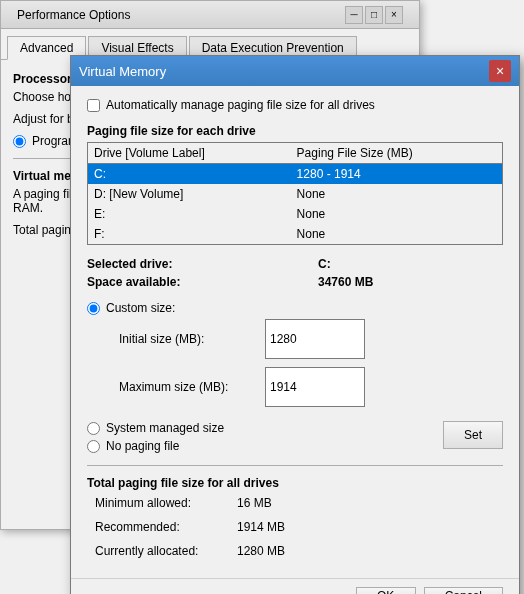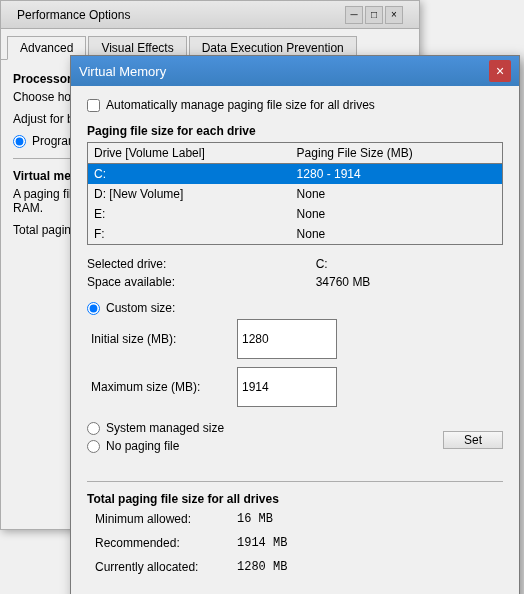--- a/index.html
+++ b/index.html
@@ -202,20 +202,21 @@
     .vm-drive-table tr.selected td {
       background: #0078d7;
       color: #fff;
     }
 
     .vm-info-grid {
       display: grid;
       grid-template-columns: auto auto;
       gap: 4px 8px;
       margin-bottom: 12px;
+      font-weight: bold;
     }
 
     .vm-info-label {
       font-size: 12px;
     }
 
     .vm-info-value {
       font-size: 12px;
     }
 
@@ -230,21 +231,21 @@
     }
 
     .vm-radio-row input[type="radio"] {
       margin-right: 6px;
     }
 
     .vm-input-grid {
       display: grid;
       grid-template-columns: 140px auto;
       gap: 6px;
-      margin-left: 4px;
+      margin-left: 32px;
       margin-bottom: 8px;
       align-items: center;
     }
 
     .vm-input-field {
       width: 100px;
       height: 40px;
       border: 1px solid #7a7a7a;
       padding: 2px 4px;
       font-size: 12px;
@@ -283,21 +284,20 @@
       gap: 10px;
     }
 
     .vm-total-label {
       font-size: 12px;
       padding-left: 8px;
     }
 
     .vm-total-value {
       font-size: 12px;
-      font-family: Liberation Mono, monospace;
     }
 
     .vm-footer {
       display: flex;
       justify-content: flex-end;
       gap: 8px;
       padding: 8px 16px 12px;
       border-top: 1px solid #d0d0d0;
       margin-top: 8px;
     }
@@ -406,21 +406,21 @@
         <label class="vm-info-label">Initial size (MB):</label>
         <input type="text" class="vm-input-field" value="1280" style="">
       </div>
 
       <div class="vm-input-grid clearfix">
         <label class="vm-info-label">Maximum size (MB):</label>
         <input type="text" class="vm-input-field" value="1914" style="">
       </div>
     </div>
 
-    <div style="display:flex; justify-content:space-between; align-items:flex-end; margin-bottom:24px;">
+    <div style="display:flex; justify-content:space-between; margin-bottom:8px;">
       <div>
         <div class="vm-radio-row">
           <input type="radio" name="vm-size" style="">
           <span>System managed size</span>
         </div>
         <div class="vm-radio-row">
           <input type="radio" name="vm-size" style="">
           <span>No paging file</span>
         </div>
       </div>

